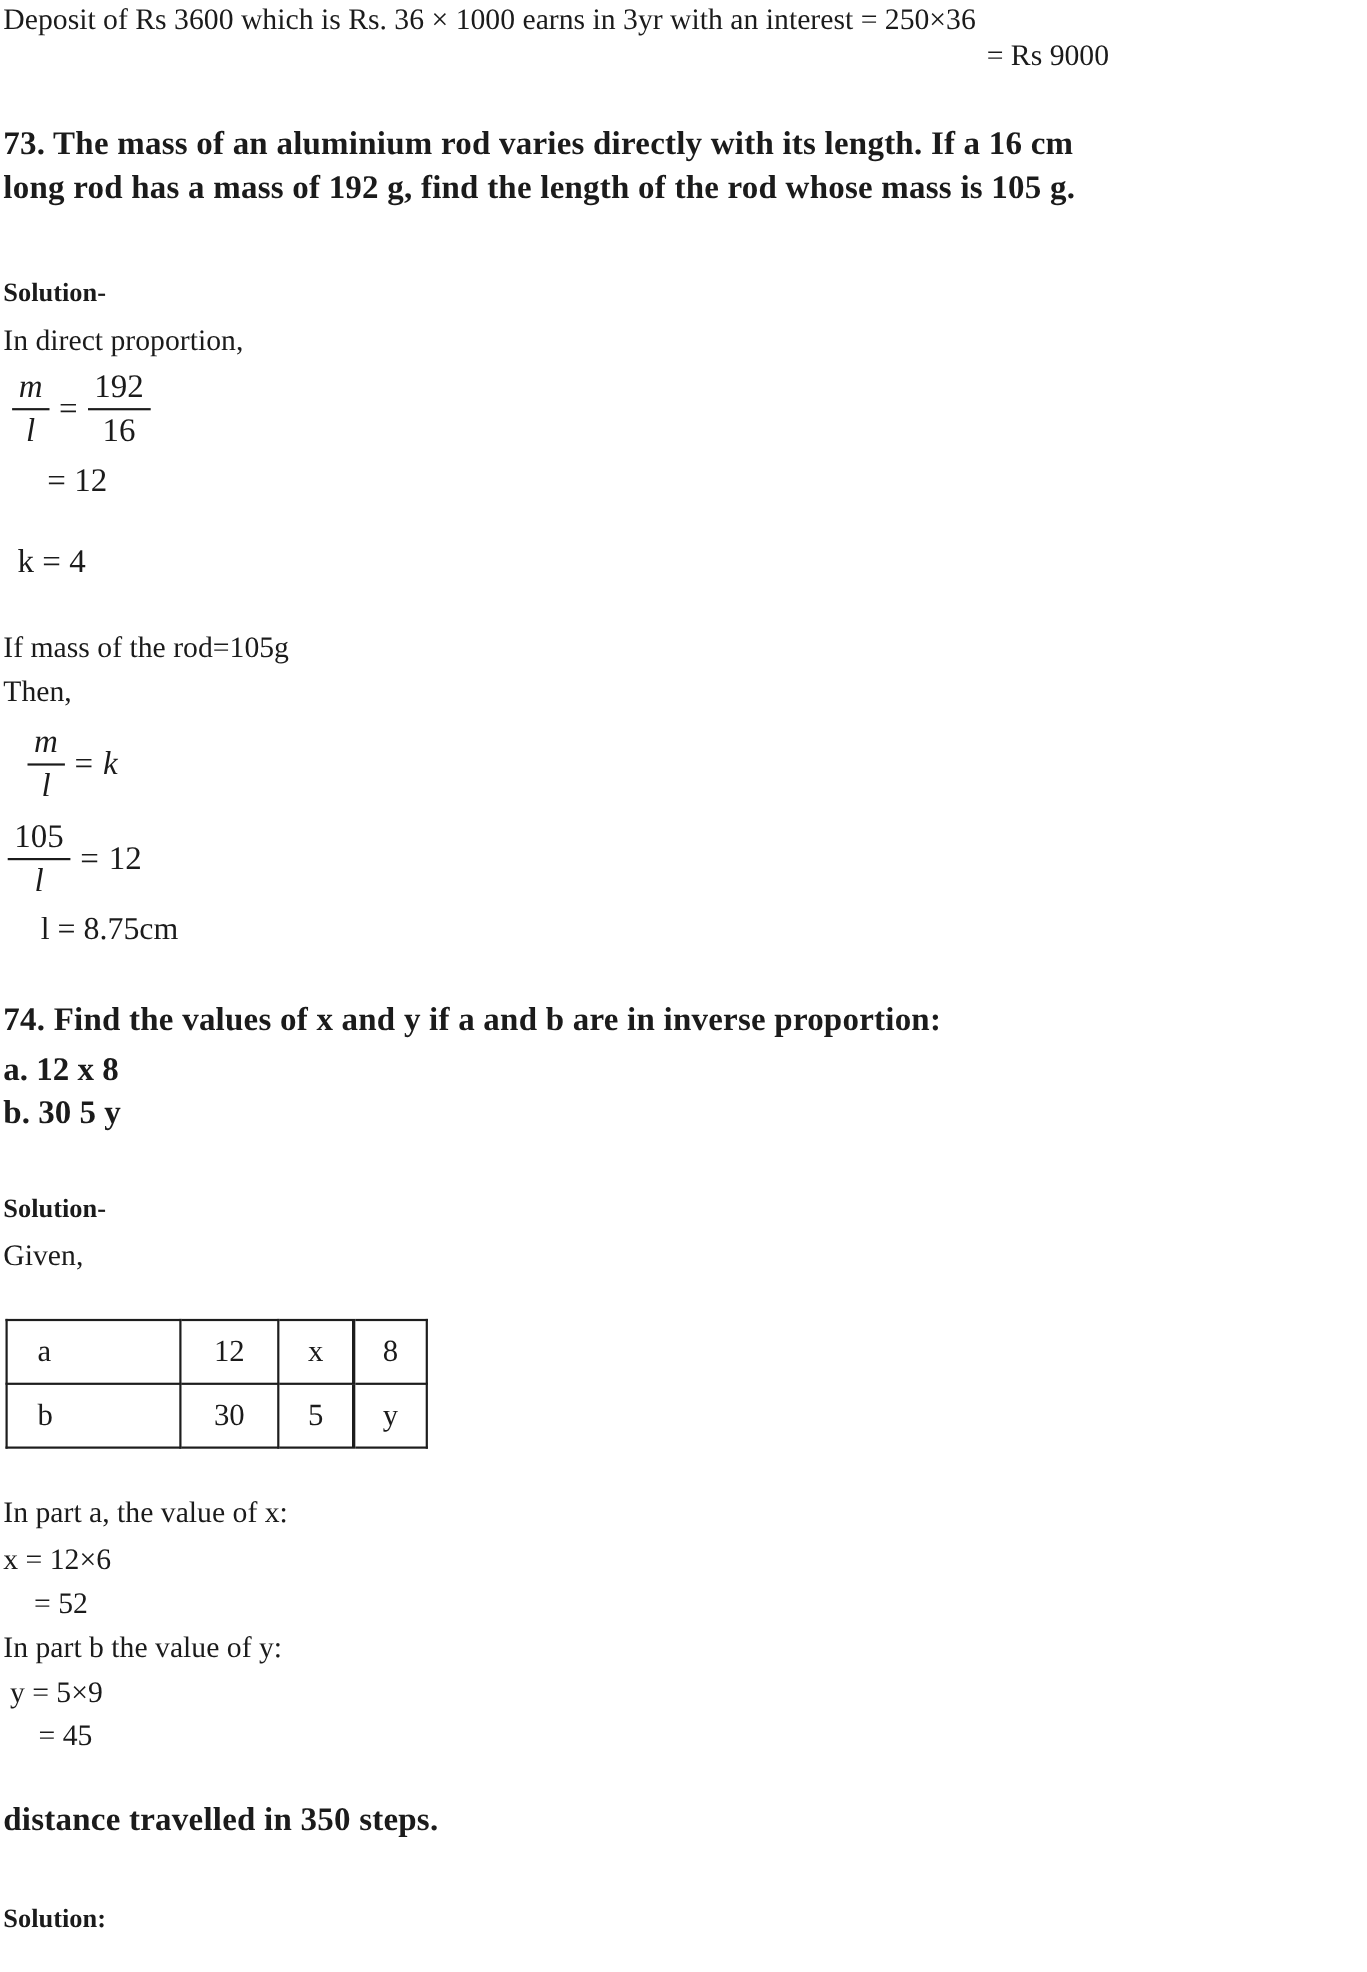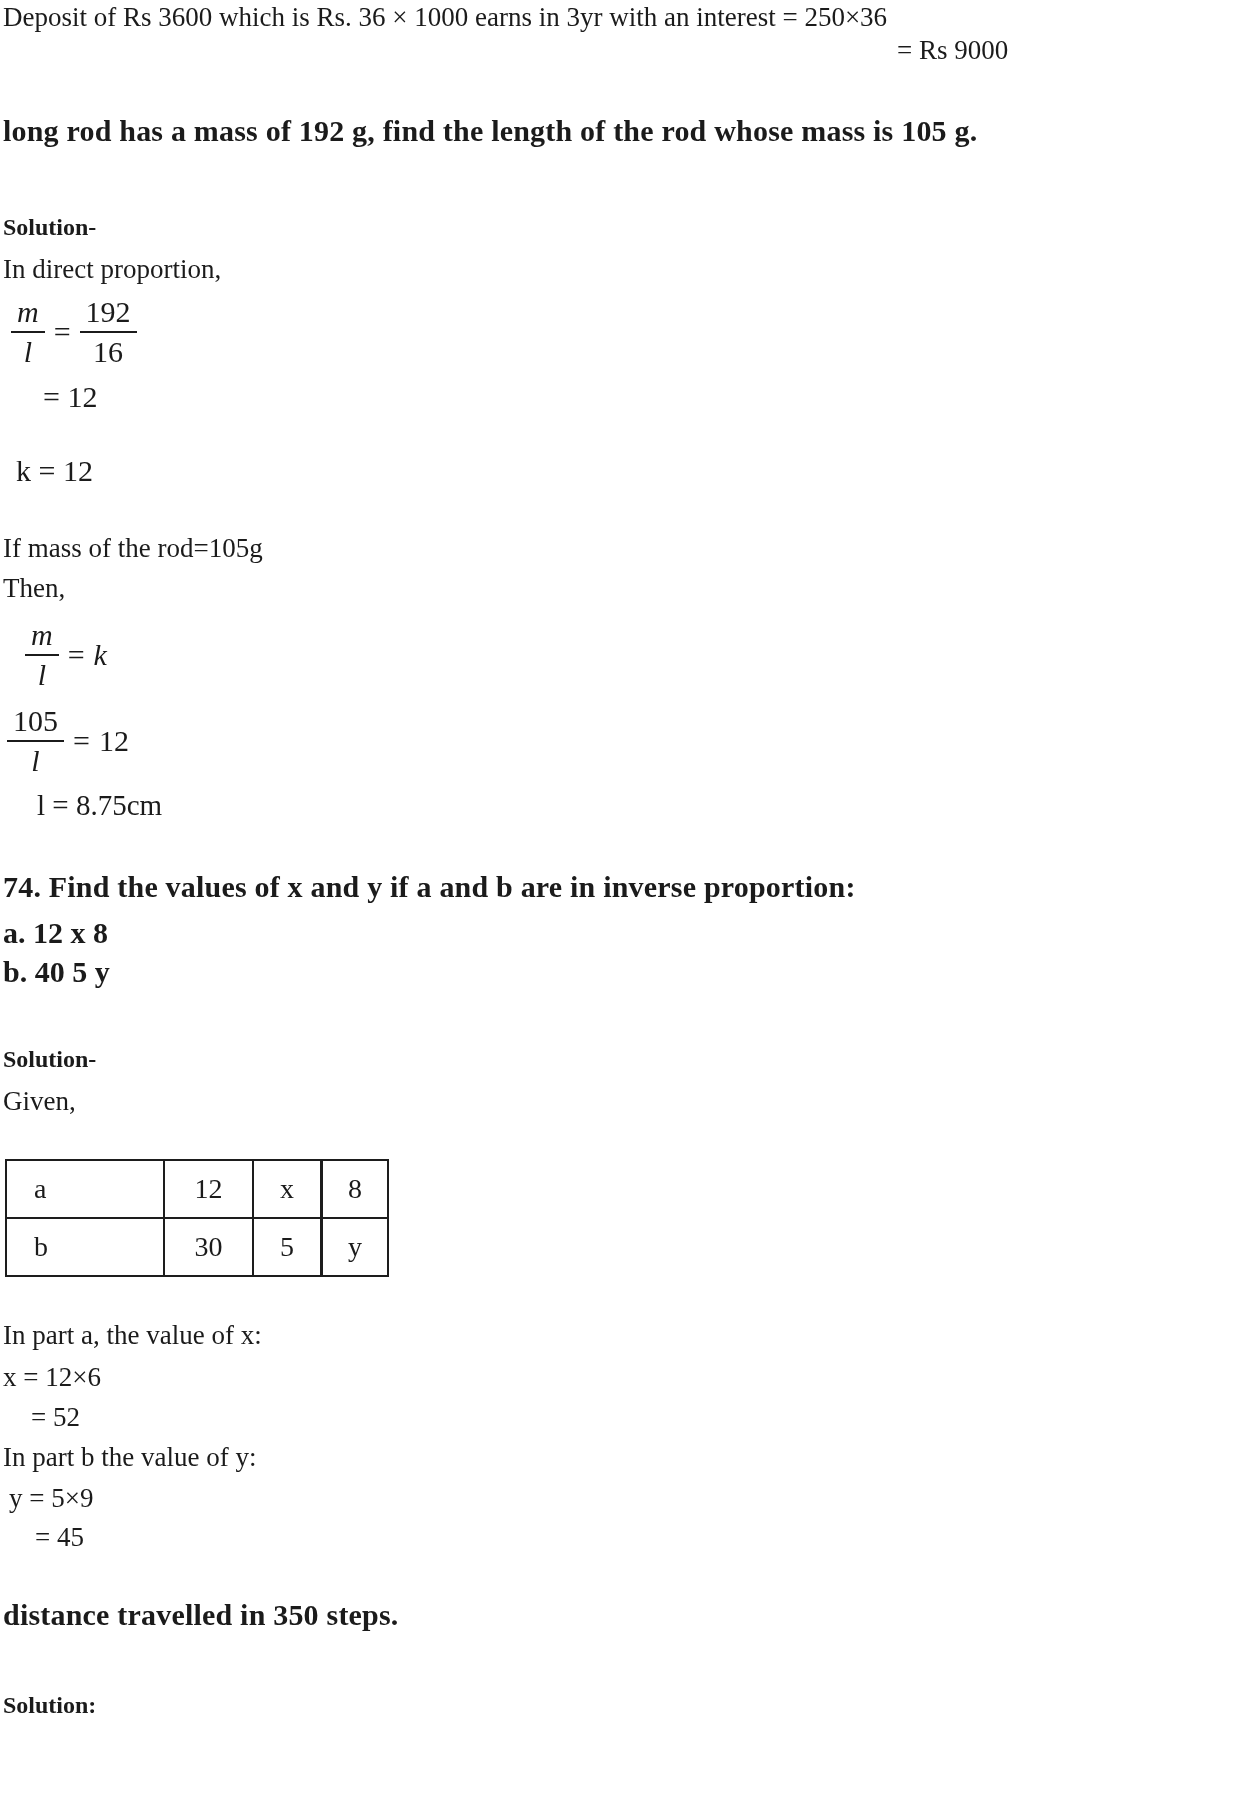--- a/index.html
+++ b/index.html
@@ -98,40 +98,41 @@
   td.c3 { width: 64px; }
   td.c4 { width: 62px; border-left: 3px solid #1d1d1d; }
 </style>
 </head>
 <body>
 
 <div class="line">Deposit of Rs 3600 which is Rs. 36 × 1000 earns in 3yr with an interest = 250×36</div>
 <div class="line" id="intro-line2">= Rs 9000</div>
 
 <div class="heading" id="q73-heading">
+  <div>73. The mass of an aluminium rod varies directly with its length. If a 16 cm</div>
   <div>long rod has a mass of 192 g, find the length of the rod whose mass is 105 g.</div>
 </div>
 
 <div class="sol-label" id="q73-sol">Solution-</div>
 <div class="line" id="q73-given">In direct proportion,</div>
 
 <div class="math-row" id="eq-ratio">
   <span class="frac">
     <span class="num var">m</span>
     <span class="den var">l</span>
   </span>
   <span class="op">=</span>
   <span class="frac">
     <span class="num">192</span>
     <span class="den">16</span>
   </span>
 </div>
 <div class="math-line" id="eq-ratio-result">= 12</div>
 
-<div class="math-line" id="k-line">k = 12</div>
+<div class="math-line" id="k-line">k = 4</div>
 
 <div class="line" id="mass-line">If mass of the rod=105g</div>
 <div class="line" id="then-line">Then,</div>
 
 <div class="math-row" id="eq-k">
   <span class="frac">
     <span class="num var">m</span>
     <span class="den var">l</span>
   </span>
   <span class="op">=</span>
@@ -144,21 +145,21 @@
     <span class="den var">l</span>
   </span>
   <span class="op">=</span>
   <span>12</span>
 </div>
 
 <div class="math-line italic-line" id="l-result">l = 8.75cm</div>
 
 <div class="heading" id="q74-heading">74. Find the values of x and y if a and b are in inverse proportion:</div>
 <div class="bold-line" id="q74-item-a">a. 12 x 8</div>
-<div class="bold-line" id="q74-item-b">b. 40 5 y</div>
+<div class="bold-line" id="q74-item-b">b. 30 5 y</div>
 
 <div class="sol-label" id="q74-sol">Solution-</div>
 <div class="line" id="q74-given">Given,</div>
 
 <table id="values-table">
   <tbody>
     <tr>
       <td class="c1">a</td>
       <td class="c2">12</td>
       <td class="c3">x</td>

